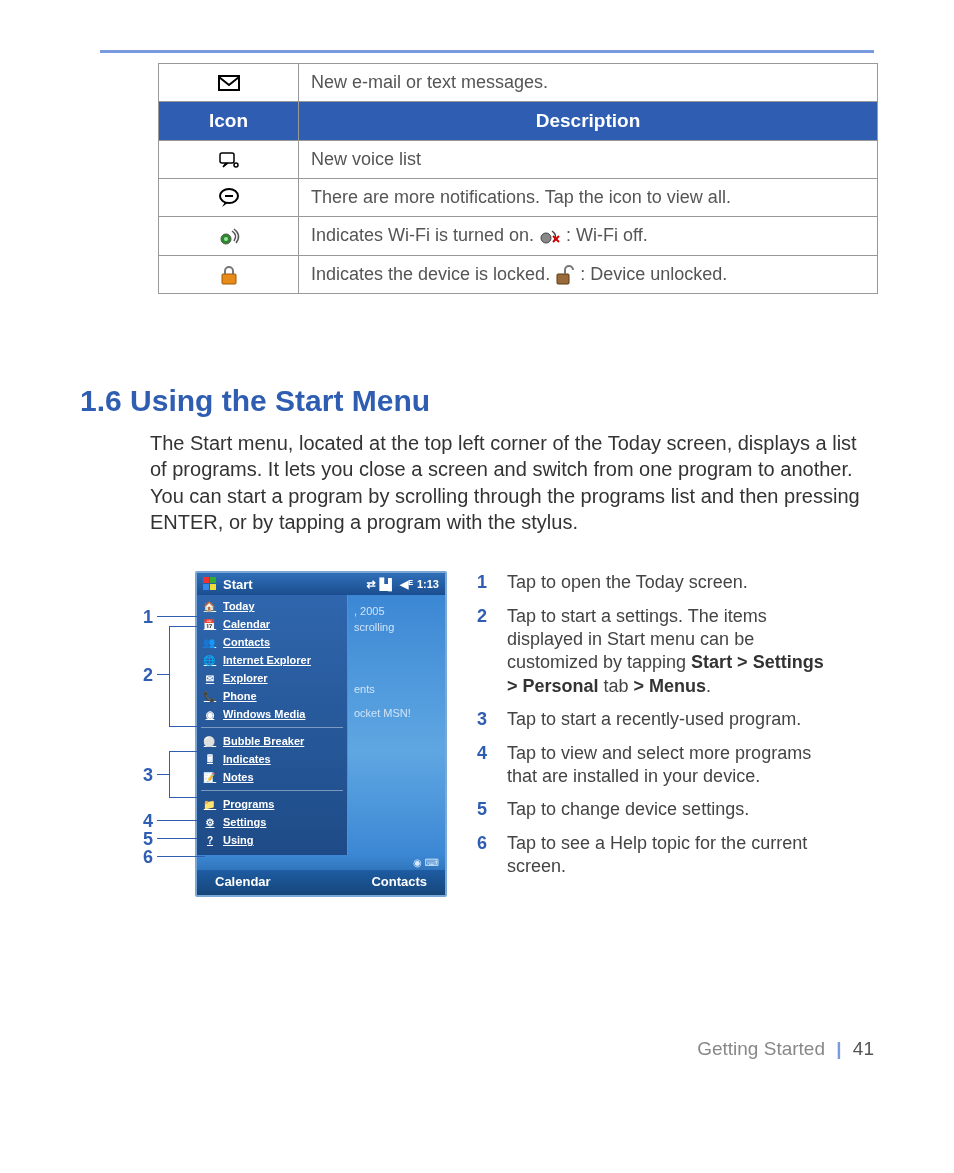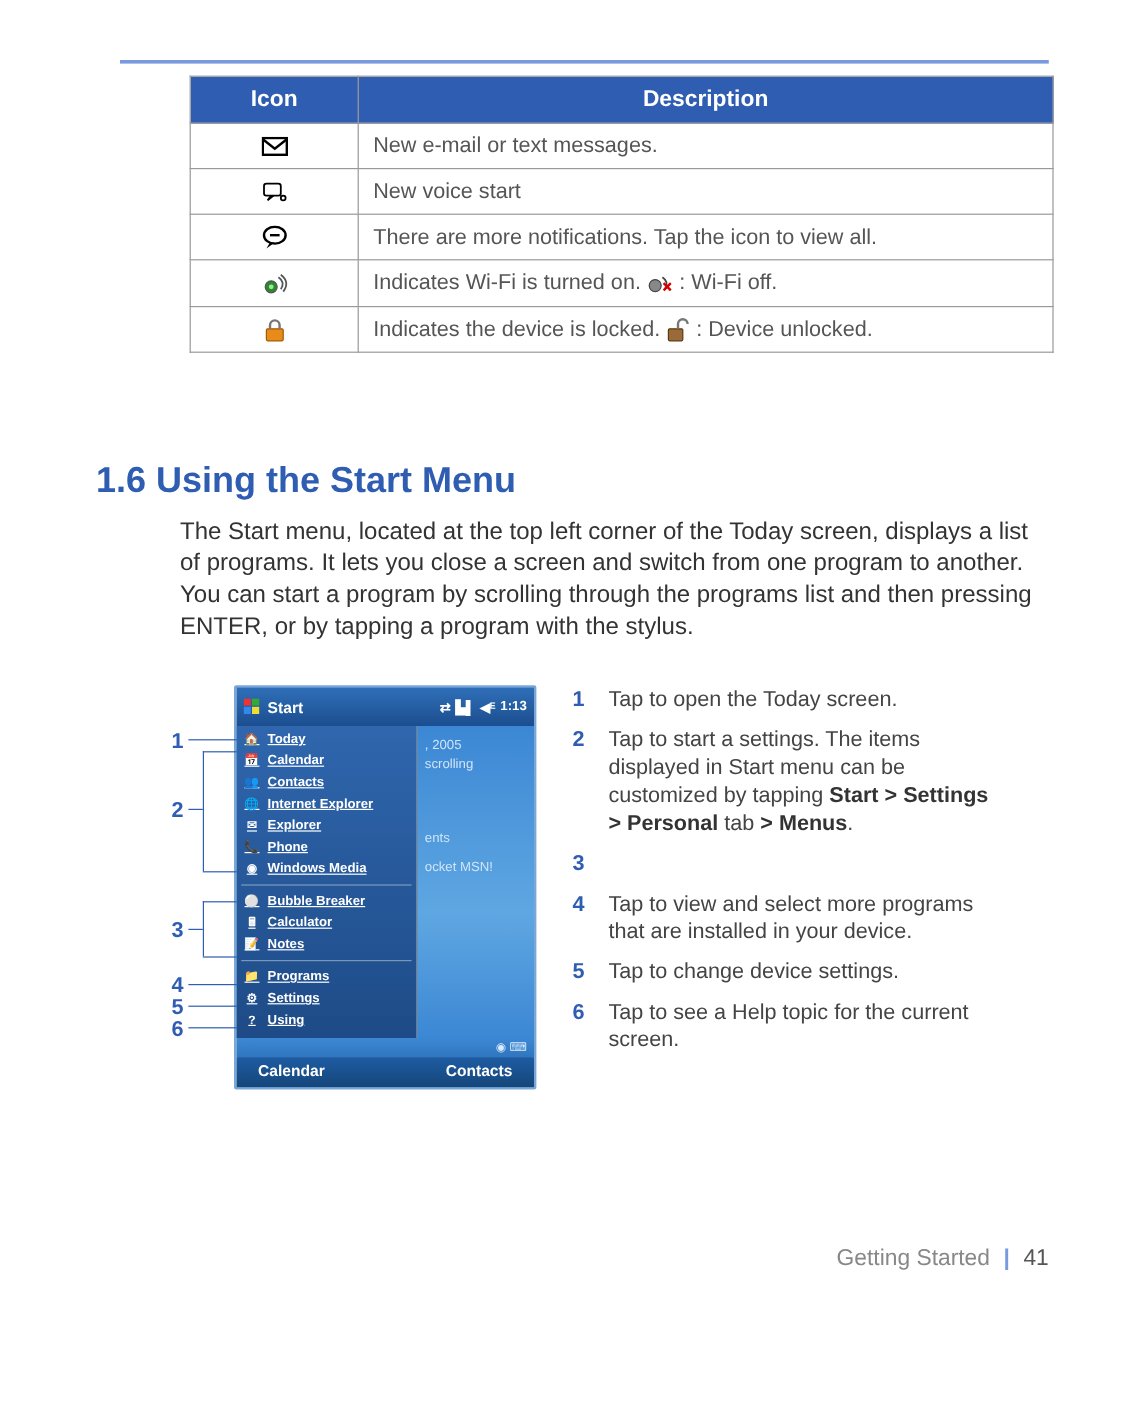--- a/index.html
+++ b/index.html
@@ -112,21 +112,21 @@
     overflow: hidden;
     font-size: 12px;
     background: #4d90d8;
     box-shadow: 0 0 0 1px #fff inset;
   }
   .dev-topbar {
     background: linear-gradient(#2f6fb8, #1b4e8f);
     color: #fff;
     display: flex;
     align-items: center;
-    height: 32px;
+    height: 22px;
     padding: 0 6px;
     font-weight: bold;
     font-size: 13px;
   }
   .winflag {
     width: 14px; height: 14px; margin-right: 6px;
     display: inline-block;
   }
   .dev-topbar .spacer { flex: 1; }
   .dev-topbar .status-icn { font-size: 11px; margin-left: 4px; color:#fff; }
@@ -231,41 +231,41 @@
 </style>
 </head>
 <body>
 
 <div class="page">
   <div class="top-rule"></div>
 
   <table class="icon-table">
     <tbody>
         <tr>
-      <th class="icon-col">Icon</th>
-      <th>Description</th>
-    </tr>
-    <tr>
       <td class="icon-cell">
         <svg class="mini-svg" width="22" height="16">
           <rect x="1" y="1" width="20" height="14" fill="none" stroke="#000" stroke-width="2"></rect>
           <polyline points="1,2 11,10 21,2" fill="none" stroke="#000" stroke-width="2"></polyline>
         </svg>
       </td>
       <td>New e-mail or text messages.</td>
+    </tr>
+    <tr>
+      <th class="icon-col">Icon</th>
+      <th>Description</th>
     </tr>
     <tr>
       <td class="icon-cell">
         <svg class="mini-svg" width="22" height="18">
           <rect x="2" y="2" width="14" height="10" rx="2" fill="none" stroke="#000" stroke-width="1.5"></rect>
           <path d="M8 12 L5 16 L10 12" fill="none" stroke="#000" stroke-width="1.5"></path>
           <circle cx="18" cy="14" r="2" fill="none" stroke="#000" stroke-width="1.5"></circle>
         </svg>
       </td>
-      <td>New voice start</td>
+      <td>New voice list</td>
     </tr>
     <tr>
       <td class="icon-cell">
         <svg class="mini-svg" width="22" height="20">
           <ellipse cx="11" cy="8" rx="9" ry="7" fill="none" stroke="#000" stroke-width="2"></ellipse>
           <path d="M7 14 L4 19 L11 14" fill="#000"></path>
           <rect x="7" y="7" width="8" height="2" fill="#000"></rect>
         </svg>
       </td>
       <td>There are more notifications. Tap the icon to view all.</td>
@@ -390,21 +390,21 @@
                 </div>
             </div>
             <div class="menu-sep"></div>
             <div class="grp">
               <div class="menu-item bold">
                   <span class="mi-icon">⚪</span>
                   <span>Bubble Breaker</span>
                 </div>
               <div class="menu-item bold">
                   <span class="mi-icon">🖩</span>
-                  <span>Calculator</span>
+                  <span>Indicates</span>
                 </div>
               <div class="menu-item bold">
                   <span class="mi-icon">📝</span>
                   <span>Notes</span>
                 </div>
             </div>
             <div class="menu-sep"></div>
             <div class="grp">
               <div class="menu-item bold">
                   <span class="mi-icon">📁</span>
@@ -444,20 +444,21 @@
         <div class="txt">Tap to open the Today screen.</div>
       </div>
       <div class="num-row">
         <div class="n">2</div>
         <div class="txt">
           <span>Tap to start a settings. The items displayed in Start menu can be customized by tapping </span><b>Start &gt; Settings &gt; Personal</b><span> tab </span><b>&gt; Menus</b><span>.</span>
         </div>
       </div>
       <div class="num-row">
         <div class="n">3</div>
+        <div class="txt">Tap to start a recently-used program.</div>
       </div>
       <div class="num-row">
         <div class="n">4</div>
         <div class="txt">Tap to view and select more programs that are installed in your device.</div>
       </div>
       <div class="num-row">
         <div class="n">5</div>
         <div class="txt">Tap to change device settings.</div>
       </div>
       <div class="num-row">

